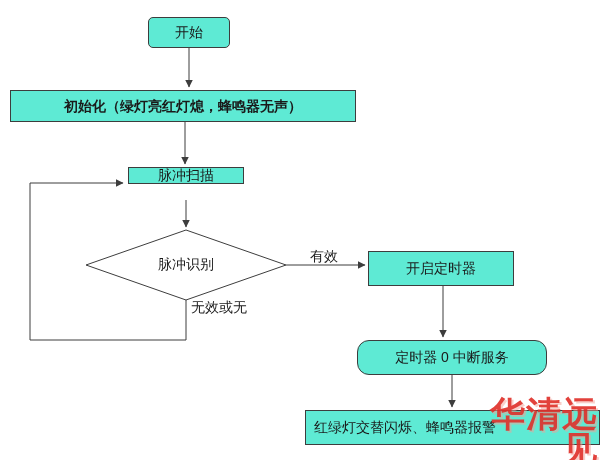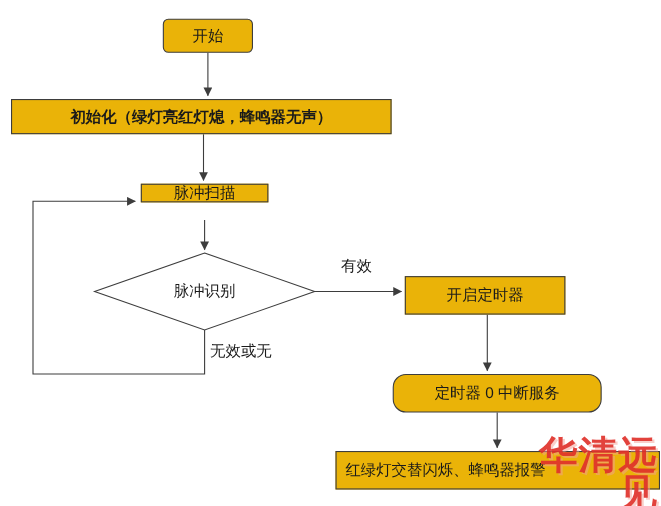--- a/index.html
+++ b/index.html
@@ -8,21 +8,21 @@
     width:601px;height:460px;
     background:#ffffff;
     font-family:"Liberation Sans", sans-serif;
     color:#1a1a1a;
     overflow:hidden;
   }
   .wires{position:absolute;left:0;top:0;z-index:1;}
   .node{
     position:absolute;
     box-sizing:border-box;
-    background:#eab308;
+    background:#5eead4;
     border:1px solid #3d3d3d;
     display:flex;align-items:center;justify-content:center;
     font-size:14px;
     line-height:1.15;
     z-index:2;
     white-space:nowrap;
   }
   .node.rounded{border-radius:5px;}
   .node.left-align{justify-content:flex-start;padding-left:8px;}
   .diamond-label{
@@ -90,22 +90,22 @@
   <div class="node" style="left:128px;top:167px;width:116px;height:17px;">脉冲扫描</div>
 
   <div class="diamond-label" style="left:106px;top:250px;width:160px;height:30px;font-family:Liberation Mono, monospace;">脉冲识别</div>
 
   <div class="node" style="left:368px;top:251px;width:146px;height:35px;">开启定时器</div>
 
   <div class="node" style="left:357px;top:340px;width:190px;height:35px;border-radius:12px;">定时器 0 中断服务</div>
 
   <div class="node left-align" style="left:305px;top:410px;width:295px;height:35px;">红绿灯交替闪烁、蜂鸣器报警</div>
 
-  <div class="edge-label" style="left:310px;top:233px;">有效</div>
+  <div class="edge-label" style="left:310px;top:248px;">有效</div>
 
-  <div class="edge-label" style="left:191px;top:311px;">无效或无</div>
+  <div class="edge-label" style="left:191px;top:299px;">无效或无</div>
 
   <div class="watermark" style="left:460px;top:396px;width:138px;color:#e0322c;">
     <div class="brand">华清远见</div>
 
   </div>
 
 </div>
 
 </body></html>

